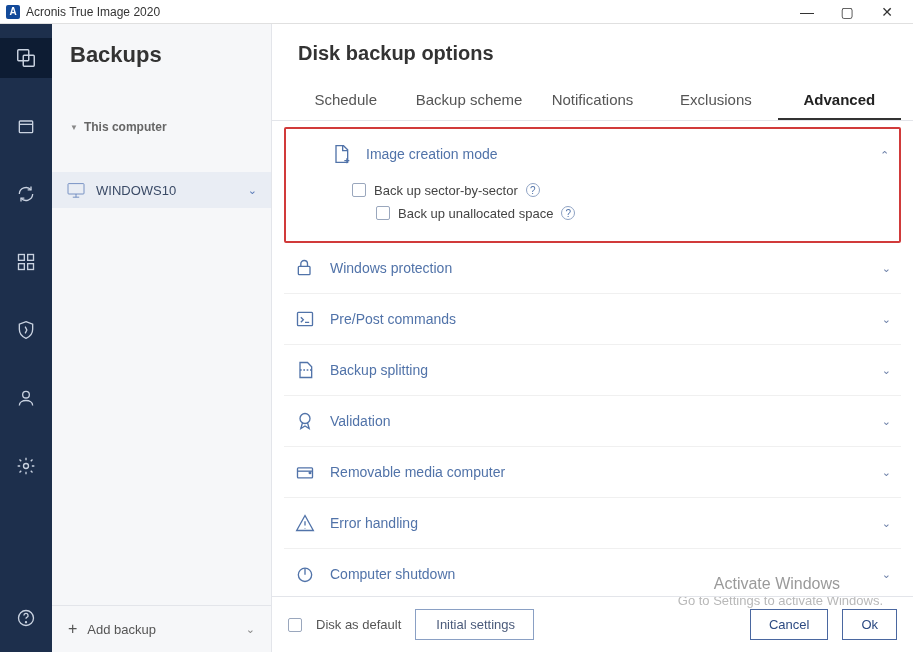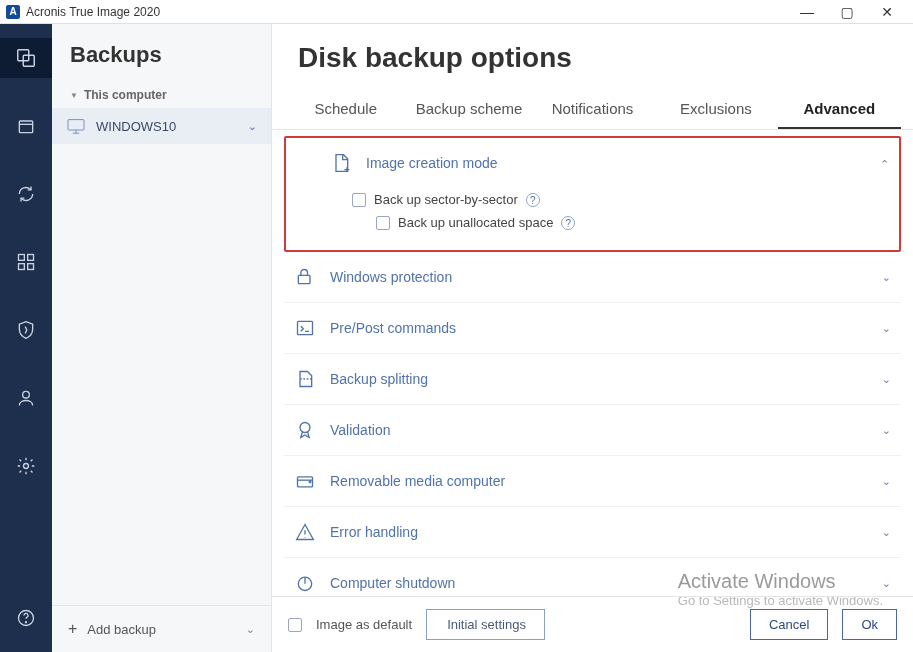--- a/index.html
+++ b/index.html
@@ -15,68 +15,68 @@
 .main { flex: 1; display: flex; min-height: 0; }
 
 
 .rail { width: 52px; background: #1d2f4c; display: flex; flex-direction: column; align-items: center; padding-top: 14px; gap: 28px; }
 .rail .ritem { width: 52px; height: 40px; display: flex; align-items: center; justify-content: center; cursor: pointer; }
 .rail .ritem.active { background: #0d1c33; }
 .rail svg { stroke: #c9d2e0; fill: none; stroke-width: 1.6; }
 .rail .bottom { margin-top: auto; margin-bottom: 14px; }
 
 
-.sidebar { width: 220px; background: #f6f7f9; border-right: 1px solid #e3e5ea; display: flex; flex-direction: column; }
+.sidebar { width: 220px; background: #f6f7f9; border-right: 1px solid #e3e5ea; display: flex; flex-direction: column; gap: 32px; }
 .sidebar h1 { font-size: 22px; font-weight: 600; color: #333; padding: 18px 18px 14px; }
 .tree-head { display: flex; align-items: center; padding: 6px 18px; font-size: 12px; color: #666; font-weight: 600; gap: 6px; }
 .tree-head .tri { font-size: 8px; color: #888; }
 .tree-item { display: flex; align-items: center; padding: 10px 14px; background: #e9edf4; font-size: 13px; color: #3a4a66; gap: 10px; cursor: pointer; }
 .tree-item svg { stroke: #5a7bb8; fill: none; }
 .tree-item .chev { margin-left: auto; color: #5a7bb8; font-size: 11px; }
 .sidebar-footer { margin-top: auto; border-top: 1px solid #e3e5ea; padding: 14px 16px; display: flex; align-items: center; font-size: 13px; color: #555; gap: 10px; cursor: pointer; }
 .sidebar-footer .plus { font-size: 16px; color: #555; }
 .sidebar-footer .chev { margin-left: auto; color: #888; font-size: 11px; }
 
 
 .content { flex: 1; display: flex; flex-direction: column; min-width: 0; }
-.content h2 { font-size: 28px; font-weight: 600; color: #333; padding: 18px 26px 16px; }
+.content h2 { font-size: 20px; font-weight: 600; color: #333; padding: 18px 26px 16px; }
 
 
 .tabs { display: flex; border-bottom: 1px solid #e3e5ea; padding: 0 12px; }
 .tab { flex: 1; text-align: center; padding: 10px 0 12px; font-size: 15px; color: #555; cursor: pointer; }
 .tab.active { font-weight: 700; color: #222; box-shadow: inset 0 -2px 0 #333; }
 
 
 .sections { flex: 1; overflow-y: auto; padding: 6px 12px 12px; display: flex; flex-direction: column; gap: 0; }
 .section { border-bottom: 1px solid #f0f0f0; }
 .section-head { display: flex; align-items: center; padding: 14px 10px; gap: 14px; cursor: pointer; color: #5173a9; font-size: 14px; }
 .section-head .ico { width: 22px; height: 22px; display: flex; align-items: center; justify-content: center; }
 .section-head .ico svg { stroke: #5173a9; fill: none; stroke-width: 1.6; }
 .section-head .chev { margin-left: auto; color: #6b7fa8; font-size: 11px; }
 .section.expanded { border: 2px solid #d13a3a; border-radius: 2px; padding-bottom: 10px; background: #fff; padding-left: 34px; }
 .section.expanded .section-head .chev { transform: rotate(180deg); display:inline-block; }
 
 
 .checks { padding: 0 10px 6px 32px; font-size: 13px; color: #444; }
-.row { display: flex; align-items: flex-end; gap: 8px; padding: 4px 0; }
+.row { display: flex; align-items: flex-start; gap: 8px; padding: 4px 0; }
 .row.indent { padding-left: 24px; }
 .cbx { width: 14px; height: 14px; border: 1px solid #9aa7bd; border-radius: 2px; background: #fff; cursor: pointer; }
 .help { width: 14px; height: 14px; border: 1px solid #8fa3c4; border-radius: 50%; color: #5173a9; font-size: 10px; display: flex; align-items: center; justify-content: center; cursor: pointer; }
 
 
 .footer { border-top: 1px solid #e3e5ea; padding: 12px 16px; display: flex; align-items: center; gap: 14px; position: relative; }
 .footer .cbx { margin-right: 0; }
 .footer label { font-size: 13px; color: #555; }
 .btn { border: 1px solid #4a67a0; background: #fff; color: #2c4a82; font-size: 13px; padding: 7px 18px; cursor: pointer; font-weight: 600; }
 .btn.sec { border-color: #8aa0c4; font-weight: 400; color: #4a5a7a; padding-left: 20px; }
 .btn.plain { font-weight: 400; }
 .footer .push { margin-left: auto; }
 
 .watermark { position: absolute; right: 30px; bottom: 44px; color: #b8b8b8; font-size: 13px; text-align: left; pointer-events:none; }
-.watermark .t { font-size: 20px; color: #9a9a9a; }
+.watermark .t { font-size: 16px; color: #9a9a9a; margin-left: 36px; }
 </style>
 </head>
 <body>
 
 <div class="titlebar">
   <div class="app-icon">A</div>
   <span>Acronis True Image 2020</span>
   <div class="spacer"></div>
   <div class="winbtn">—</div>
   <div class="winbtn">▢</div>
@@ -293,20 +293,20 @@
 
     </div>
 
     <div class="watermark">
       <div class="t">Activate Windows</div>
       <div>Go to Settings to activate Windows.</div>
     </div>
 
     <div class="footer">
       <span class="cbx"></span>
-      <label>Image as default</label>
+      <label>Disk as default</label>
       <button class="btn sec">Initial settings</button>
       <span class="push"></span>
       <button class="btn plain">Cancel</button>
       <button class="btn plain">Ok</button>
     </div>
   </div>
 </div>
 
 </body></html>

